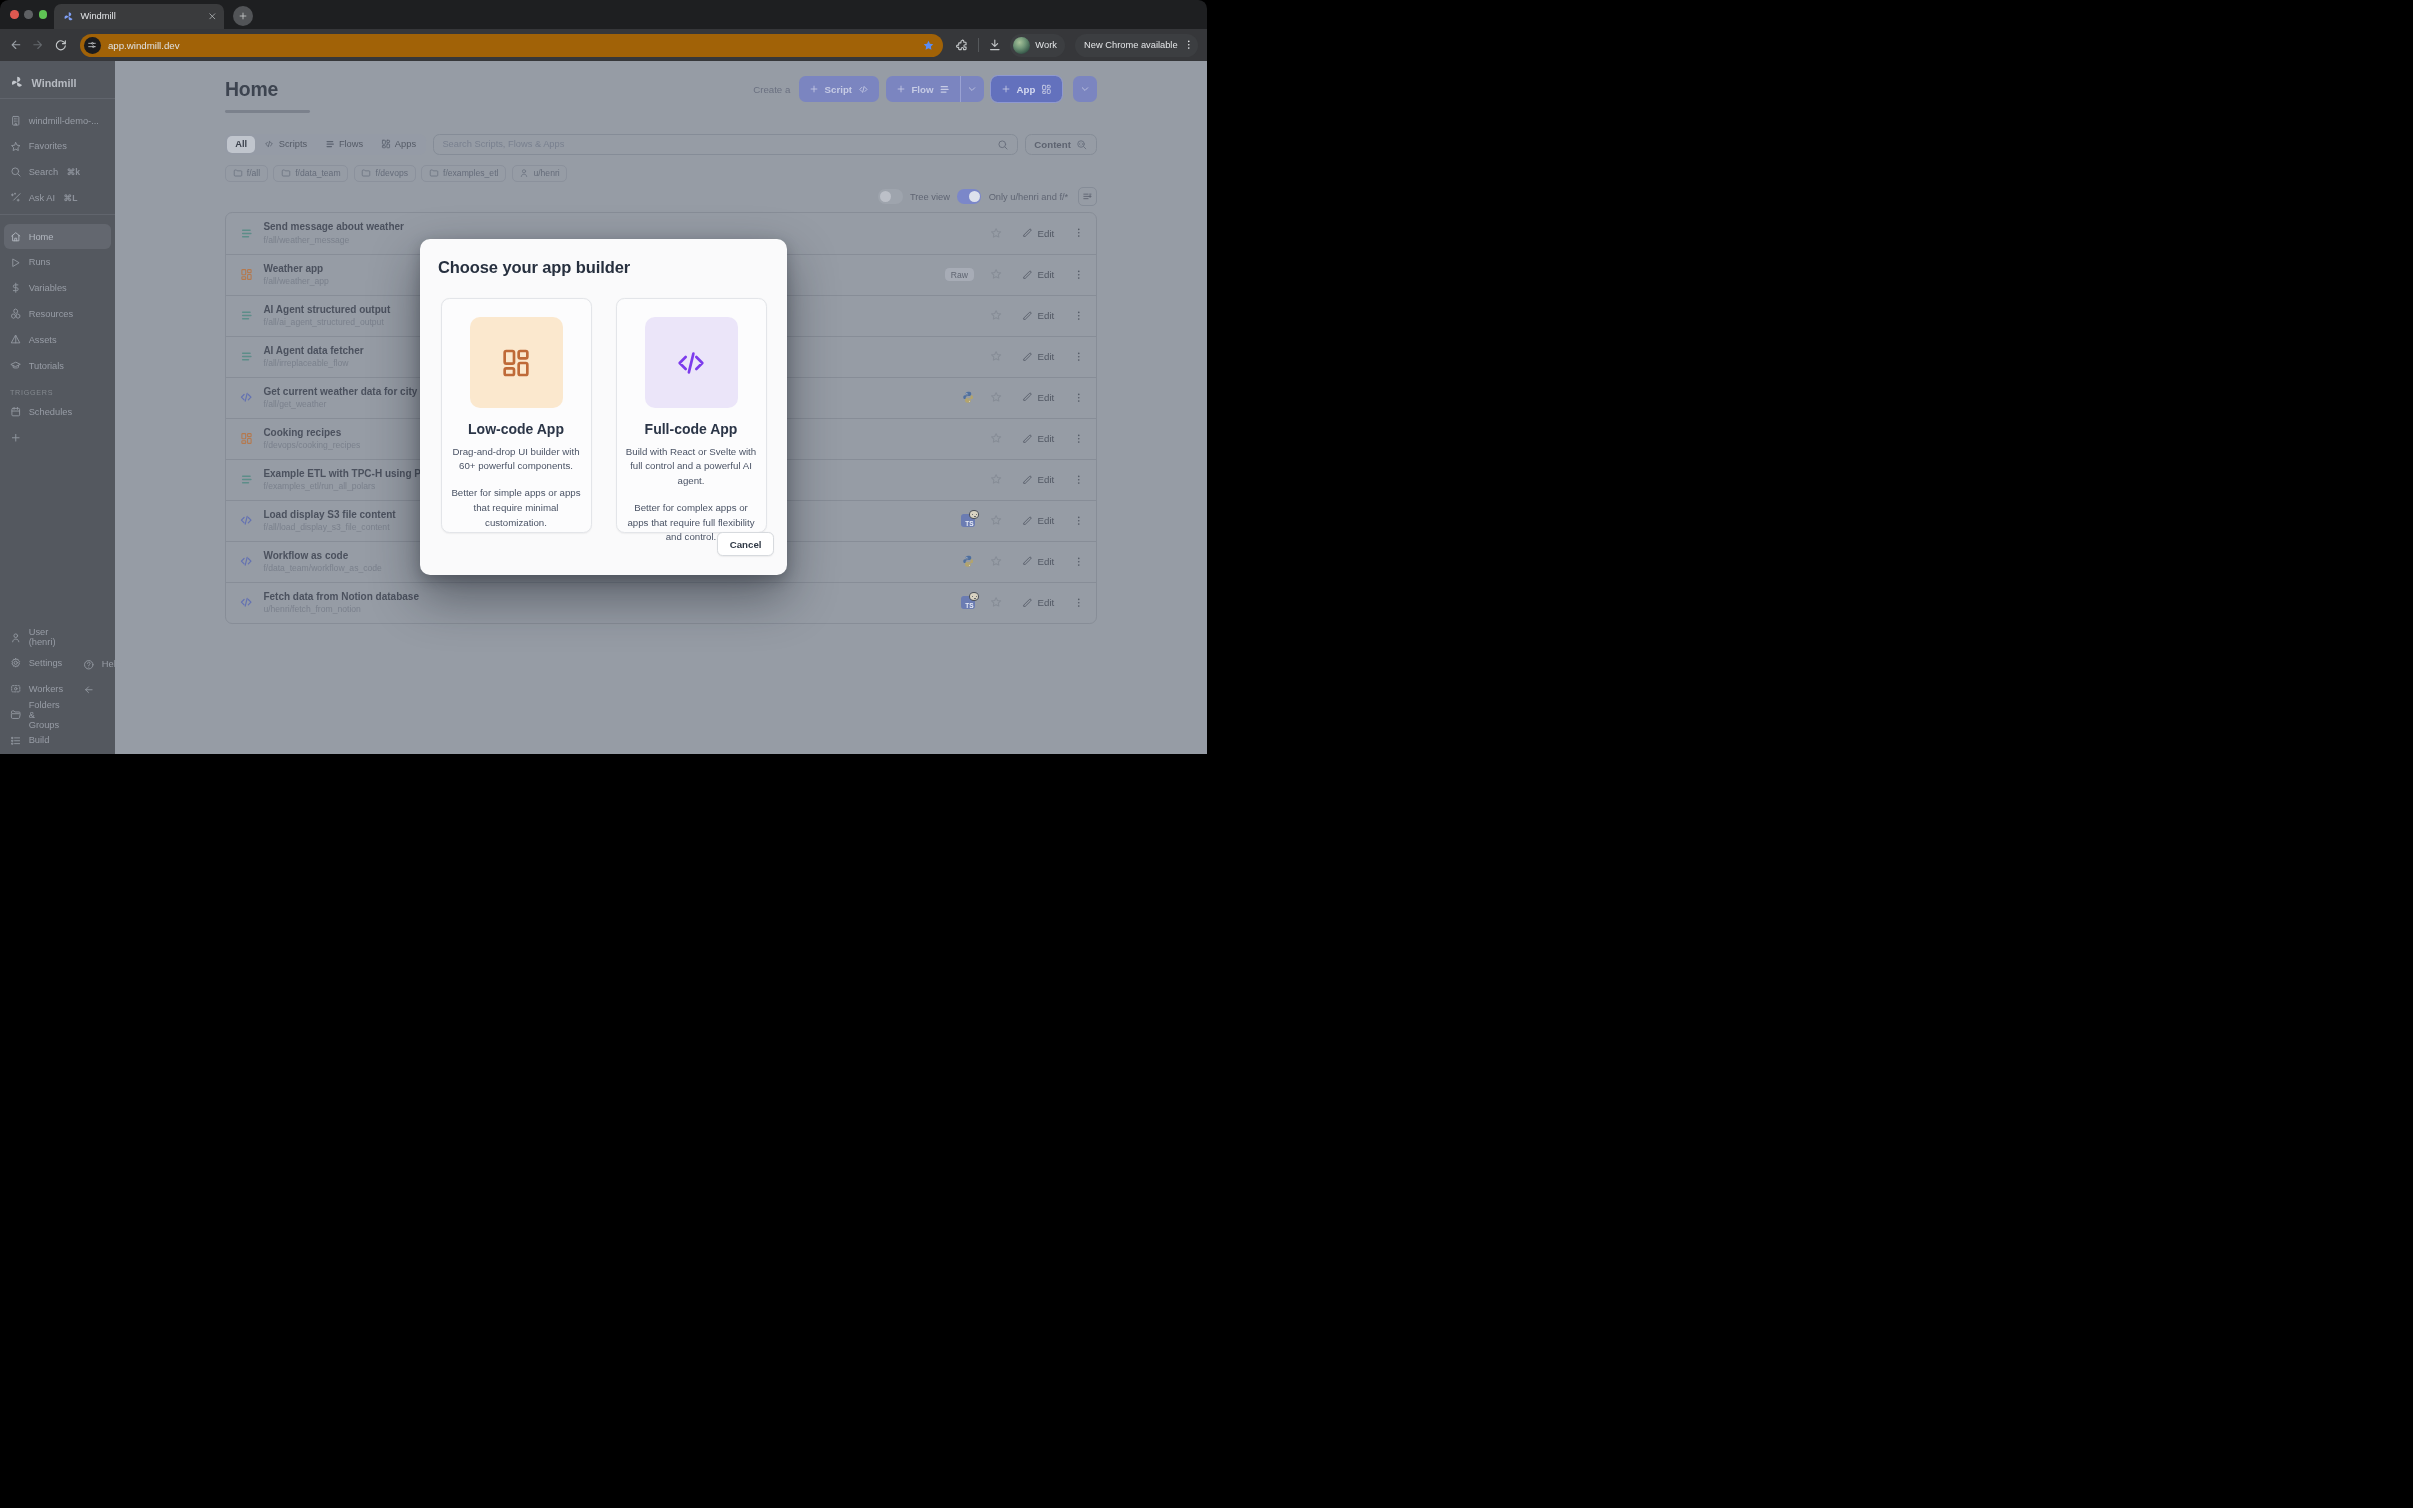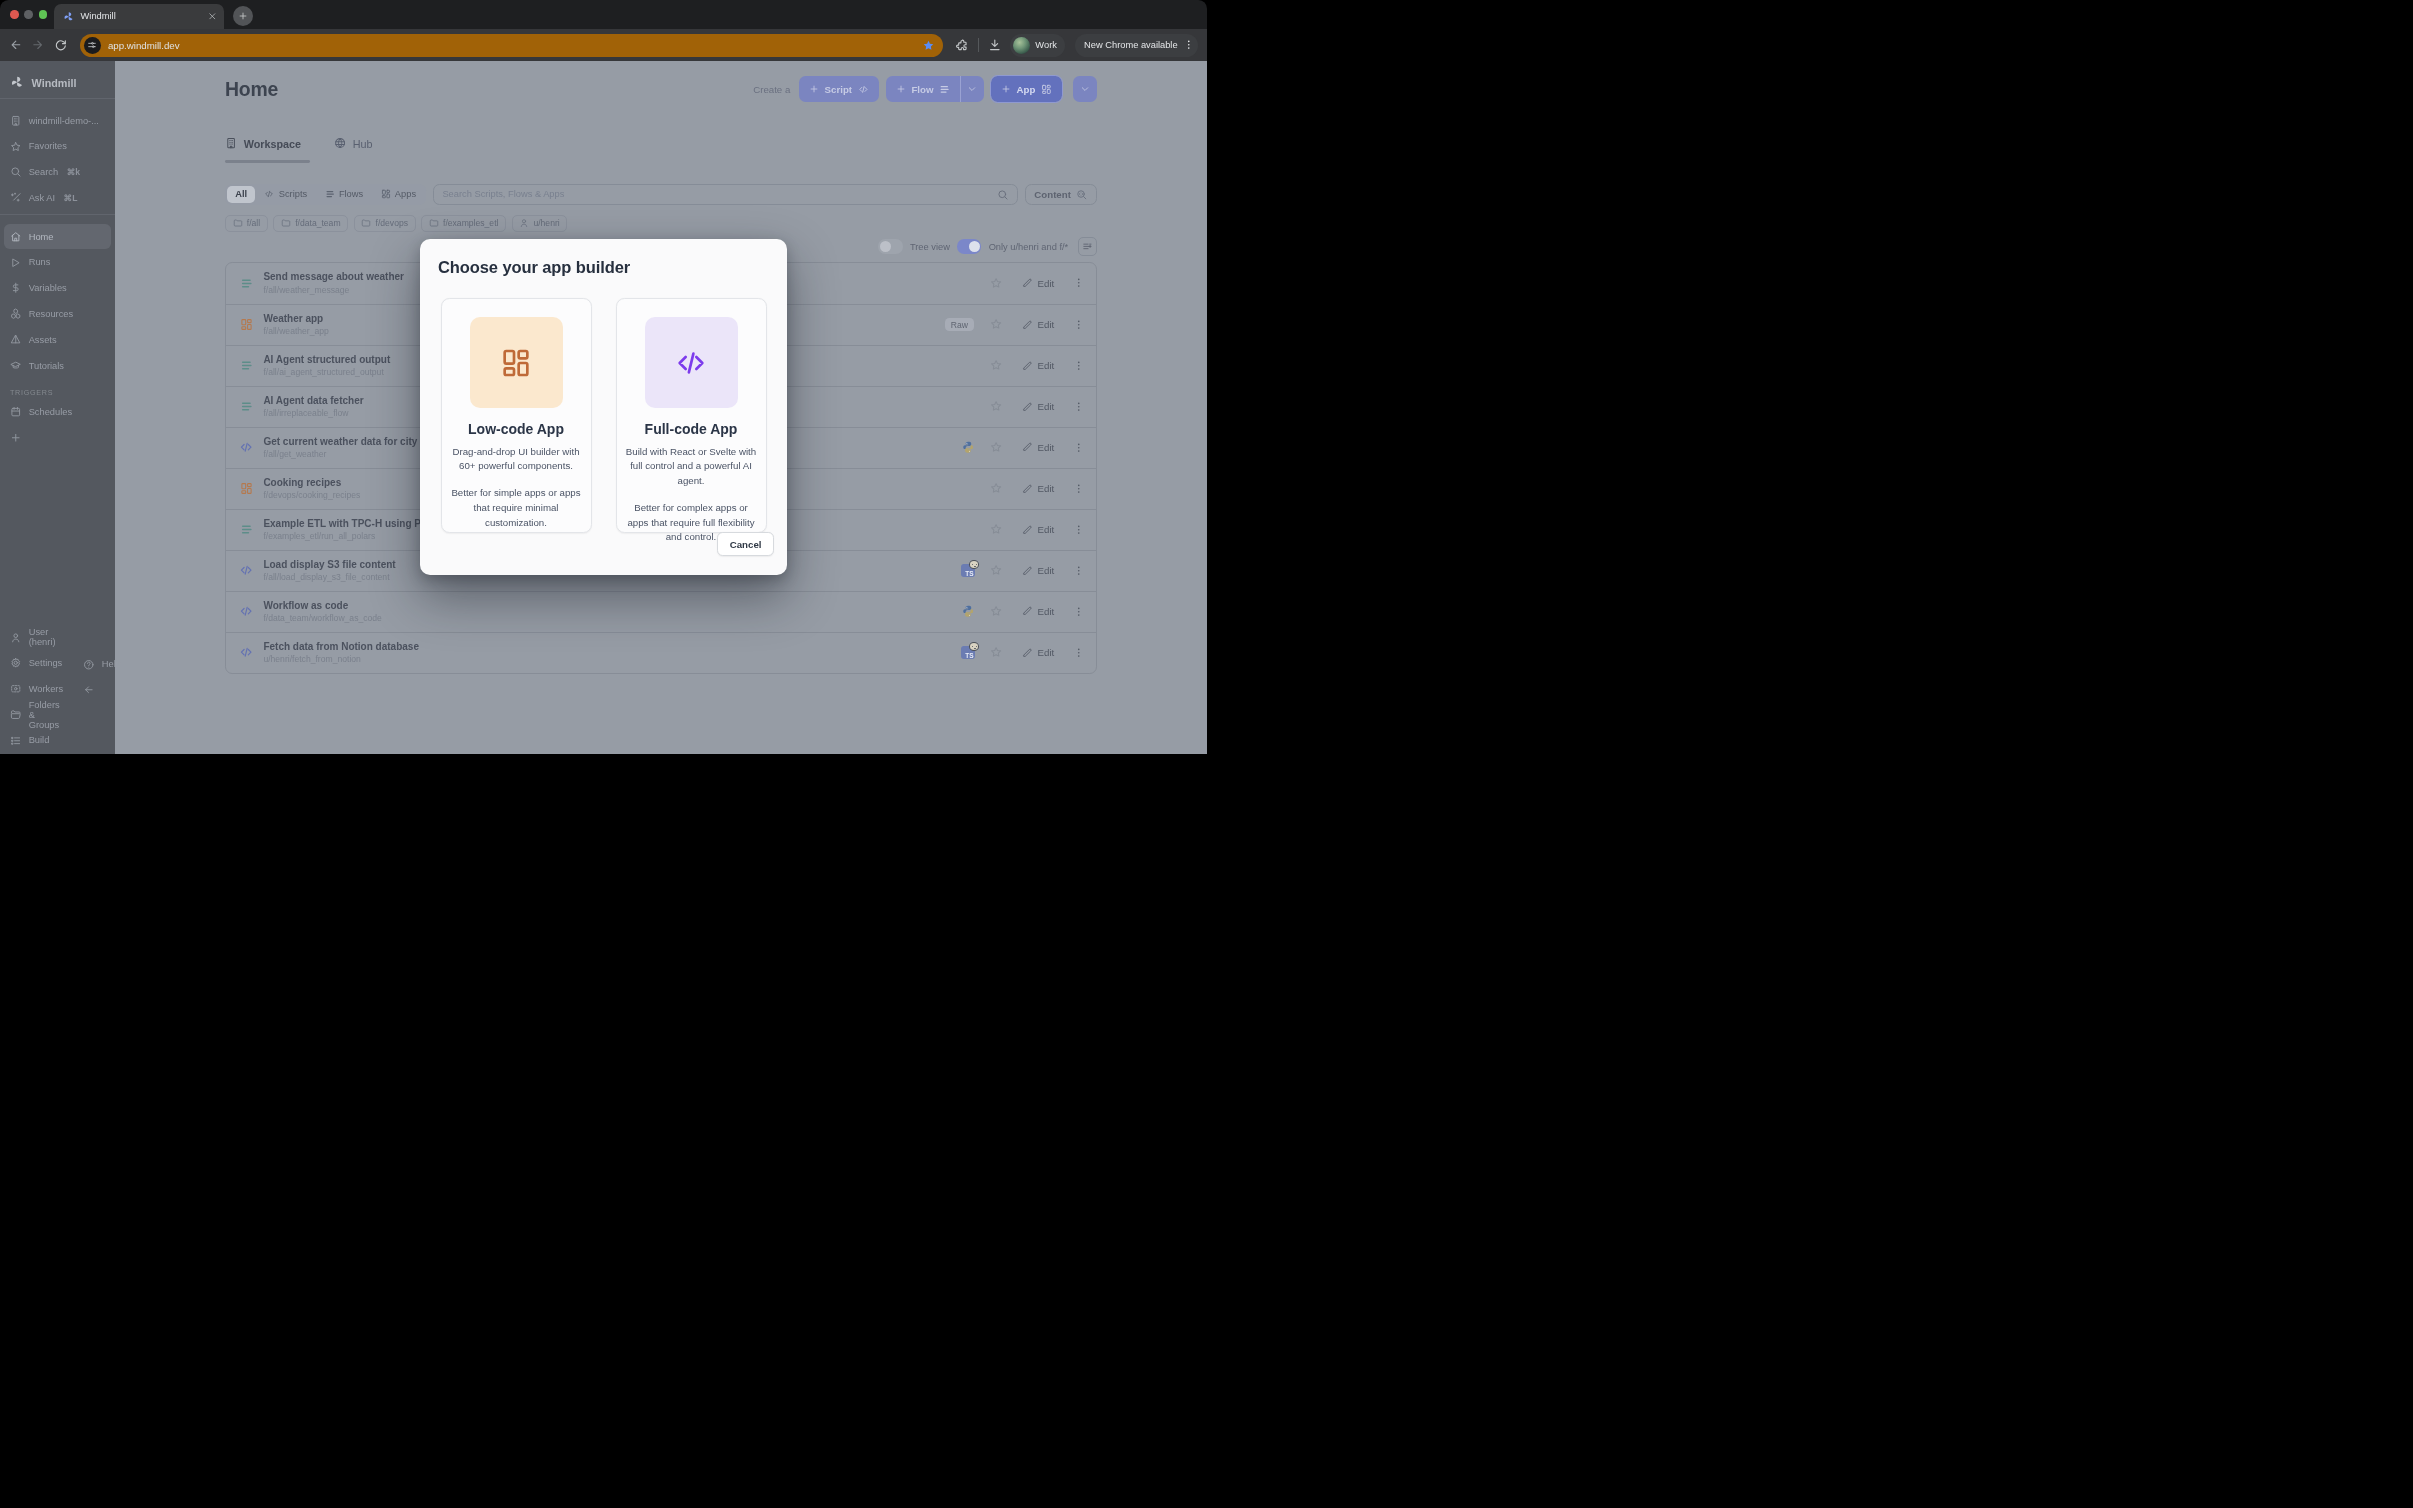--- a/index.html
+++ b/index.html
@@ -495,41 +495,20 @@
             <button class="btn app-chev">
               <span class="icon i14" id="chev-app">
                   <svg viewBox="0 0 24 24" fill="none" stroke="currentColor" stroke-width="2" stroke-linecap="round" stroke-linejoin="round">
                     <path d="M5.5 9l6.5 6.5L18.5 9"></path>
                   </svg>
                 </span>
             </button>
           </div>
         </div>
 
-        <div class="tabsrow">
-          <div class="wtab active">
-            <span class="icon i17" id="tab-ws-icon">
-                <svg viewBox="0 0 24 24" fill="none" stroke="currentColor" stroke-width="2" stroke-linecap="round" stroke-linejoin="round">
-                  <rect x="5.5" y="3" width="13" height="18" rx="1.5"></rect>
-                  <path d="M9.5 7h.01M12 7h.01M14.5 7h.01M9.5 10.5h.01M12 10.5h.01M14.5 10.5h.01M9.5 14h.01M12 14h.01M14.5 14h.01M10.5 21v-3h3v3"></path>
-                </svg>
-              </span>
-            <span>Workspace</span>
-          </div>
-          <div class="wtab idle">
-            <span class="icon i17" id="tab-hub-icon">
-                <svg viewBox="0 0 24 24" fill="none" stroke="currentColor" stroke-width="2" stroke-linecap="round" stroke-linejoin="round">
-                  <circle cx="12" cy="12" r="8.8"></circle>
-                  <path d="M3.6 9.3h16.8M3.6 14.7h16.8"></path>
-                  <path d="M12 3.2a13.5 13.5 0 0 1 0 17.6 13.5 13.5 0 0 1 0-17.6"></path>
-                </svg>
-              </span>
-            <span>Hub</span>
-          </div>
-        </div>
         <div class="tab-indicator"></div>
 
         <div class="filterrow">
           <div class="pillgroup" id="pills">
               <div class="pill active">
                 <span>All</span>
               </div>
               <div class="pill">
                 <span class="icon i14">
                   <svg viewBox="0 0 24 24" fill="none" stroke="currentColor" stroke-width="2" stroke-linecap="round" stroke-linejoin="round">

